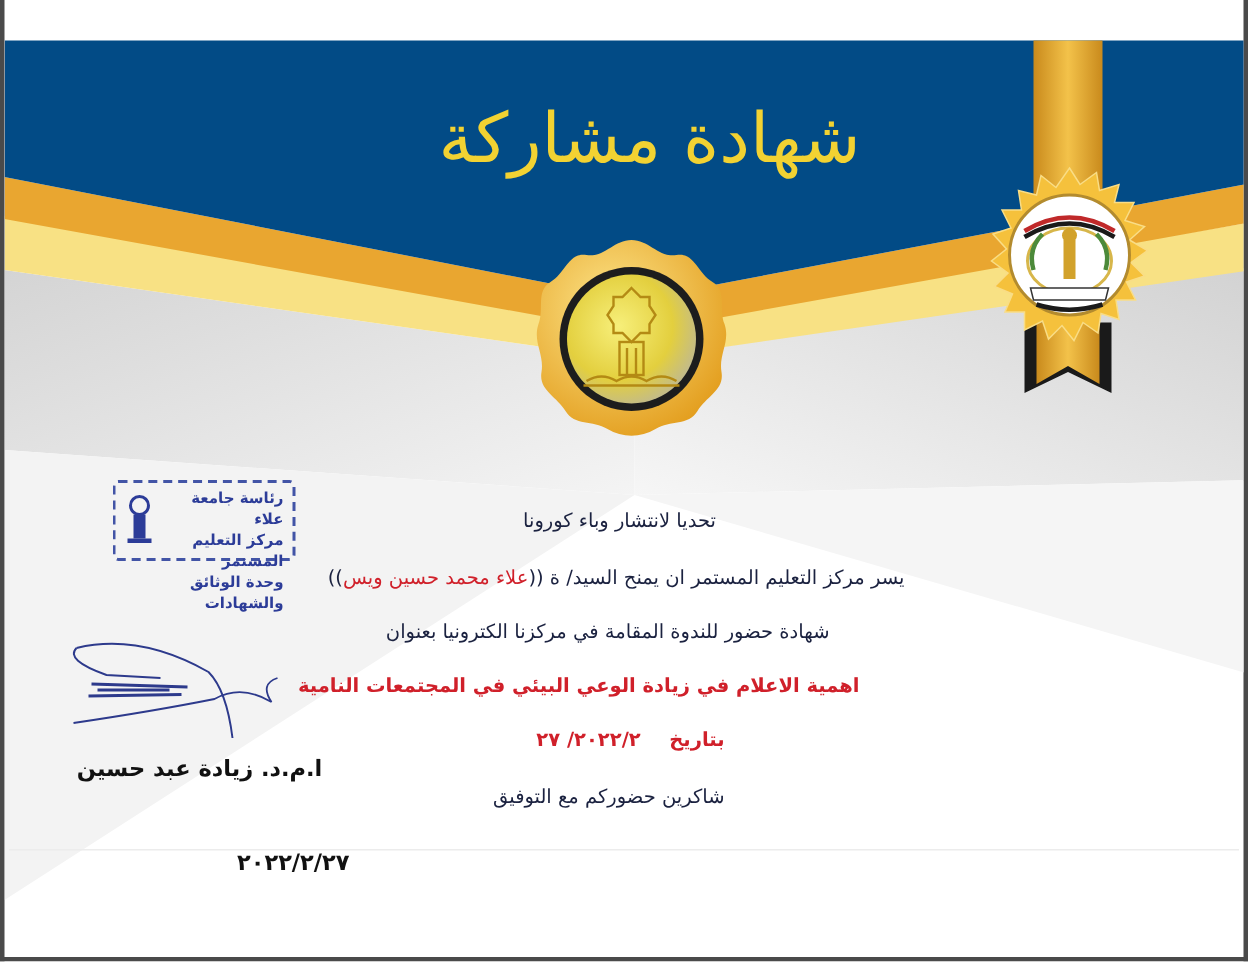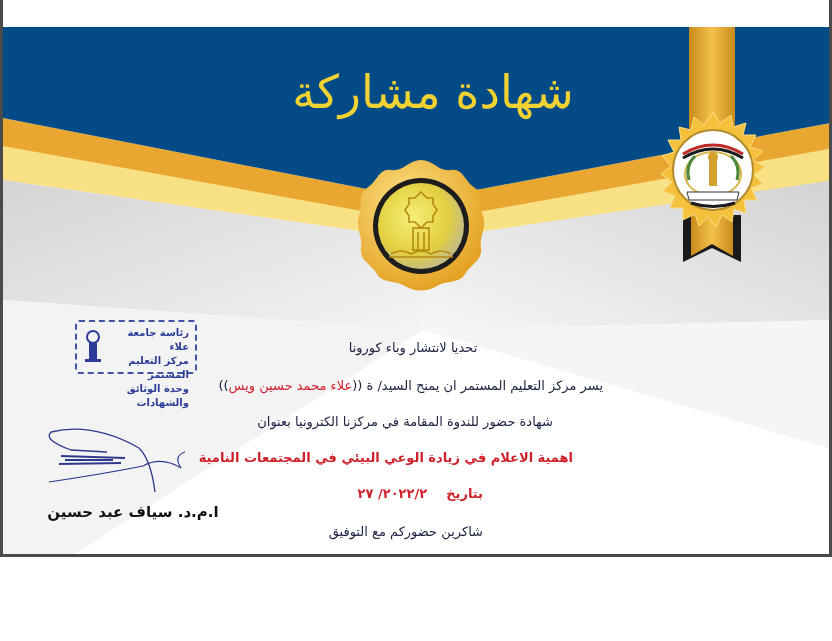--- a/index.html
+++ b/index.html
@@ -1,17 +1,17 @@
 <!DOCTYPE html>
 <html><head>
   <meta charset="utf-8">
   <style>
     html, body { margin: 0; padding: 0; }
     body { width: 832px; height: 641px; background: #ffffff; overflow: hidden; position: relative; font-family: "DejaVu Sans", sans-serif; }
-    .frame { position: absolute; left: 0; top: 0; width: 832px; height: 557px; box-sizing: border-box; border-left: 3px solid #4a4a4a; border-right: 3px solid #4a4a4a; border-bottom: 3px solid #4a4a4a; background: #ffffff; overflow: hidden; }
+    .frame { position: absolute; left: 0; top: 0; width: 832px; height: 641px; box-sizing: border-box; border-left: 3px solid #4a4a4a; border-right: 3px solid #4a4a4a; border-bottom: 3px solid #4a4a4a; background: #ffffff; overflow: hidden; }
     svg.bg { position: absolute; left: 0; top: 0; }
     .title { position: absolute; top: 62px; left: 250px; width: 360px; text-align: center; direction: rtl; color: #f2d232; font-family: "DejaVu Serif", serif; font-size: 46px; letter-spacing: 2px; line-height: 60px; }
     .body-line { position: absolute; direction: rtl; text-align: left; font-size: 13px; white-space: nowrap; color: #1b2240; font-family: "DejaVu Sans", sans-serif; }
     .red { color: #d0202a; }
     .stamp { position: absolute; left: 72px; top: 320px; width: 122px; height: 54px; border: 2px dashed #4254a6; border-radius: 4px; box-sizing: border-box; color: #2c3c98; font-size: 10px; font-weight: bold; direction: rtl; padding: 4px 6px 0 30px; line-height: 14px; text-align: right; }
     .stamp-emblem { position: absolute; left: 6px; top: 8px; width: 20px; height: 34px; }
     .sign-name { position: absolute; left: 30px; width: 200px; text-align: center; direction: rtl; font-weight: bold; color: #111; font-size: 15px; white-space: nowrap; }
     .hr { position: absolute; left: 3px; right: 3px; top: 566px; height: 1px; background: #ececec; }
   </style>
 </head>
@@ -121,16 +121,16 @@
     <div>وحدة الوثائق والشهادات</div>
   </div>
 
   <svg style="position:absolute; left:40px; top:426px;" width="150" height="70" viewBox="0 0 150 70">
     <path d="M8,6 Q50,-4 96,22 Q108,34 112,66" stroke="#2d3a8c" stroke-width="1.3" fill="none"></path>
     <path d="M8,6 Q0,14 28,24 L64,26" stroke="#2d3a8c" stroke-width="1.3" fill="none"></path>
     <path d="M18,30 L82,32 M22,34 L70,34 M16,38 L78,37" stroke="#2d3a8c" stroke-width="2" fill="none"></path>
     <path d="M6,56 Q60,48 100,40 Q118,30 138,42 Q130,30 142,26" stroke="#2d3a8c" stroke-width="1.2" fill="none"></path>
   </svg>
 
-  <div class="sign-name" style="top:503px;">ا.م.د. سياف عبد حسين</div>
+  <div class="sign-name" style="top:503px;">ا.م.د. زيادة عبد حسين</div>
   <div class="hr"></div>
-  <div class="sign-name" style="top:566px; font-weight:normal; letter-spacing:1px;">٢٠٢٢/٢/٢٧</div>
+  <div class="sign-name" style="top:566px; font-weight:bold; letter-spacing:1px;text-align:right;">٢٠٢٢/٢/٢٧</div>
 </div>
 
 </body></html>

